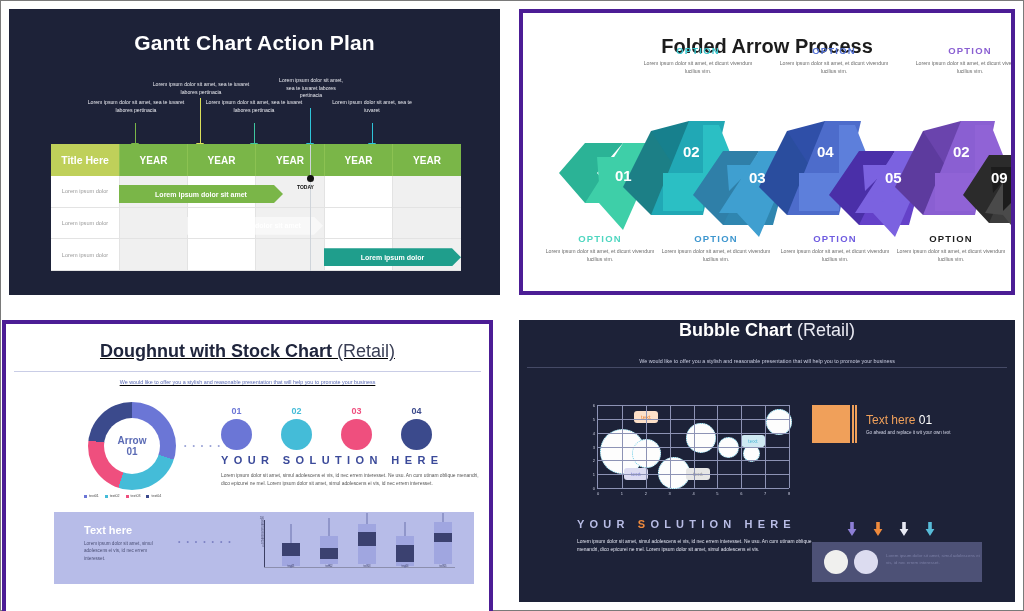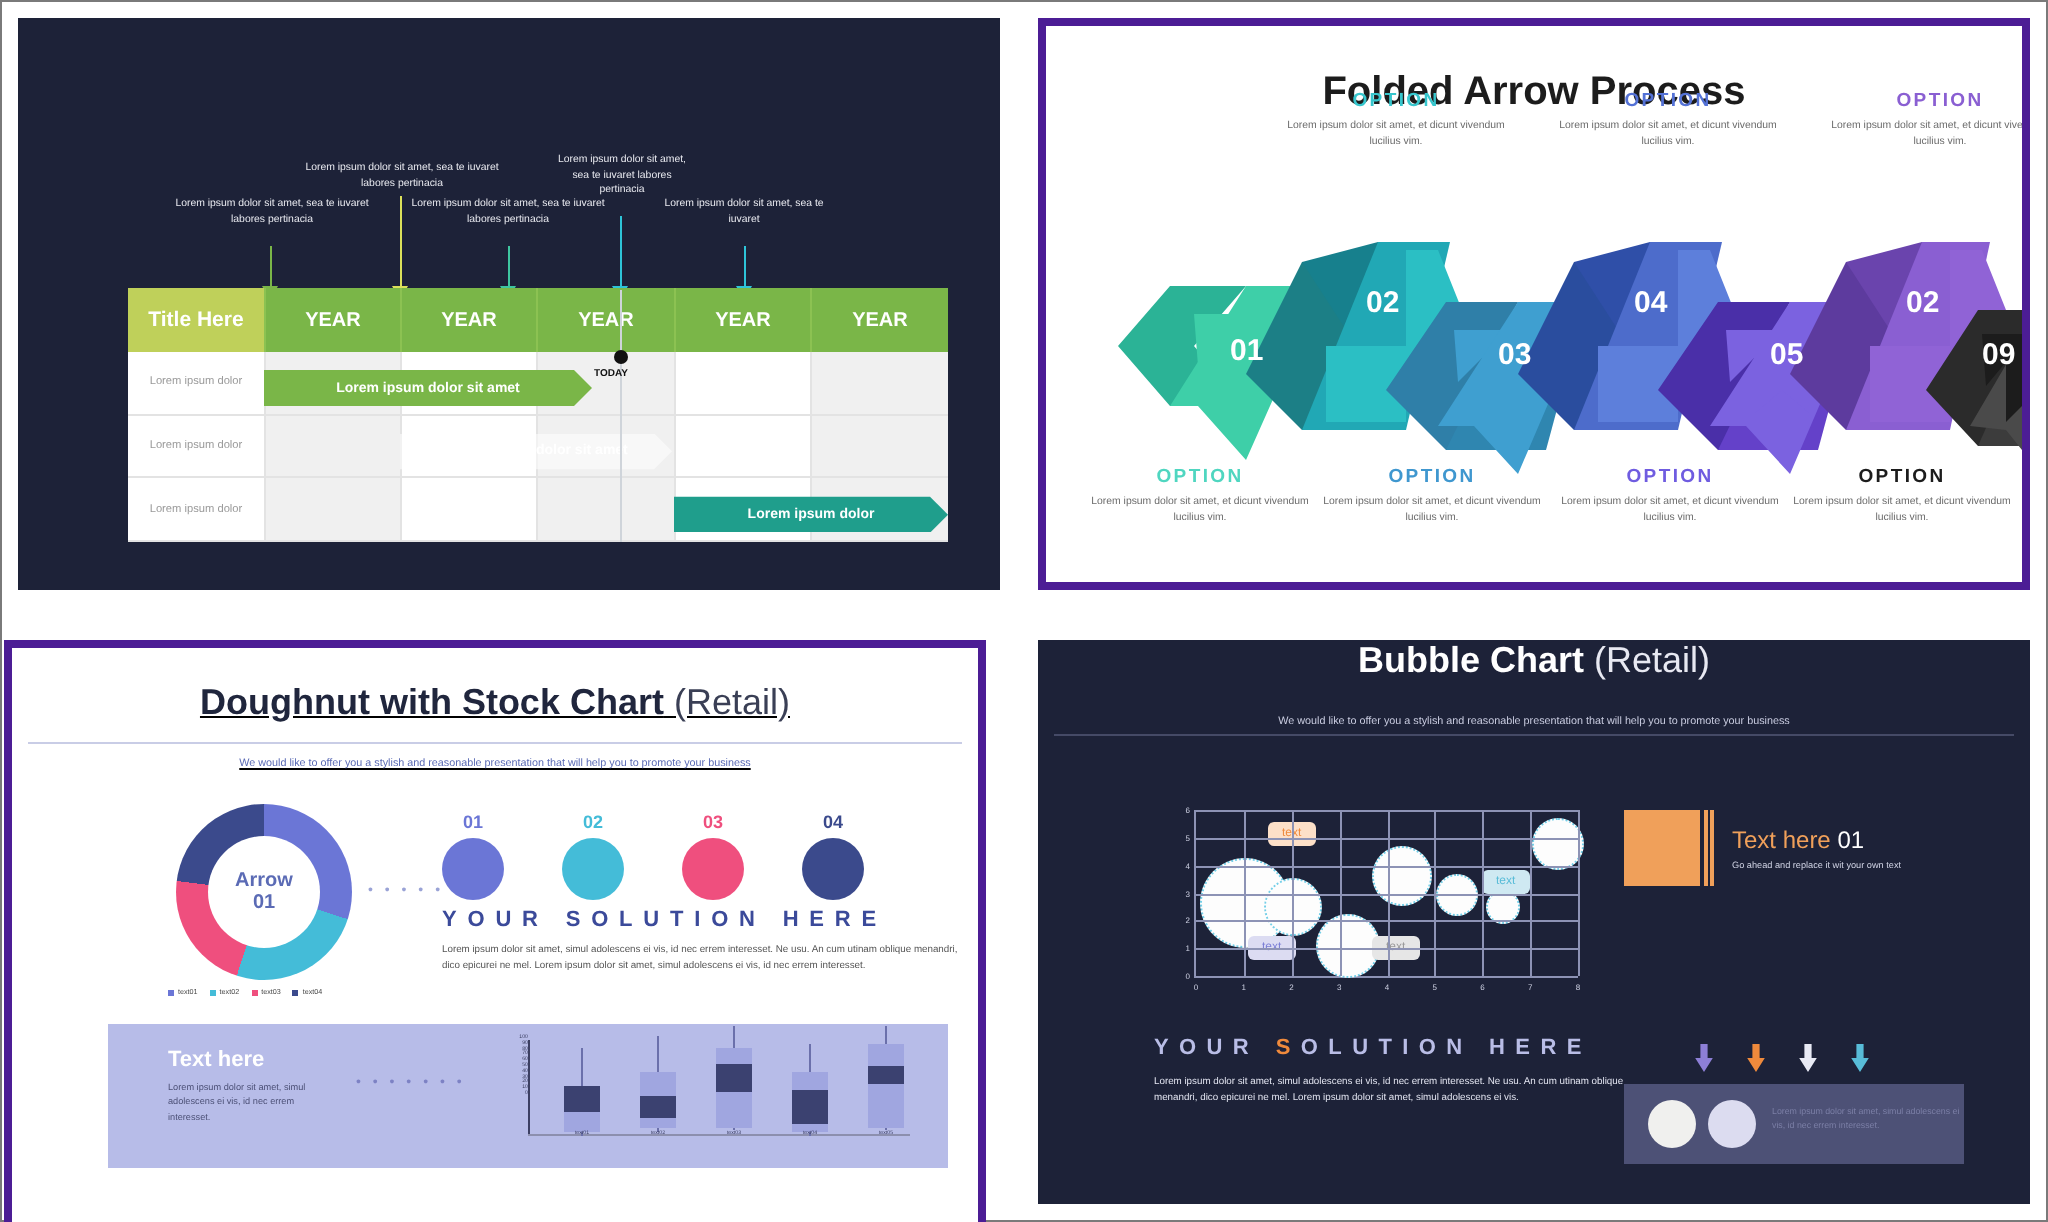--- a/index.html
+++ b/index.html
@@ -23,21 +23,21 @@
     text-align:center; color:#ffffff; font-weight:bold;
     font-size:21px; margin-top:22px; letter-spacing:.2px;
   }
   .gantt-wrap { position:absolute; left:42px; top:62px; width:410px; height:200px; }
   .annot { position:absolute; text-align:center; color:#e9eaf0; font-size:5.2px; line-height:1.45; }
   .annot-line { position:absolute; width:1px; }
   .annot-arrow {
     position:absolute; width:0; height:0;
     border-left:4px solid transparent; border-right:4px solid transparent;
   }
-  .gantt-table { position:absolute; left:13px; bottom:0; width:410px; height:127px; display:flex; flex-direction:column; }
+  .gantt-table { position:absolute; left:0; bottom:0; width:410px; height:127px; display:flex; flex-direction:column; }
   .g-head { display:flex; height:32px; }
   .g-head .cell { display:flex; align-items:center; justify-content:center; color:#fff; font-weight:bold; font-size:10px; }
   .g-head .cell.first { background:#bfd05a; font-size:10.5px; }
   .g-head .cell.yr { background:#7ab648; border-left:1px solid #8cc252; }
   .g-row { display:flex; flex:1; position:relative; }
   .g-row .cell { border-bottom:1px solid #e3e3e3; border-left:1px solid #e3e3e3; }
   .g-row .cell.first { background:#ffffff; display:flex; align-items:center; justify-content:center;
     color:#9a9a9a; font-size:5.6px; border-left:none; }
   .g-row .cell.alt { background:#f0f0f0; }
   .g-row .cell.white { background:#ffffff; }
@@ -128,20 +128,21 @@
   .bbox { position:absolute; background:#4d5176; }
   .bbox-c { position:absolute; border-radius:50%; }
   .bbox-t { position:absolute; font-size:4.4px; line-height:1.6; color:#7b7fa6; width:100px; }
 </style>
 </head>
 <body>
 
 <div class="page-border"></div>
 
 <div class="slide dark" id="slide-gantt">
+  <div class="gantt-title">Gantt Chart Action Plan</div>
 
   <div class="gantt-wrap">
 
     <div class="annot" style="left:30px; top:28px; width:110px;">Lorem ipsum dolor sit amet, sea te iuvaret labores pertinacia</div>
     <div class="annot-line" style="left:84px; top:52px; height:22px; background:#7ab648;"></div>
     <div class="annot-arrow" style="left:80px; top:72px; border-top:7px solid #7ab648;"></div>
 
     <div class="annot" style="left:95px; top:10px; width:110px;">Lorem ipsum dolor sit amet, sea te iuvaret labores pertinacia</div>
     <div class="annot-line" style="left:149px; top:27px; height:47px; background:#dbe05a;"></div>
     <div class="annot-arrow" style="left:145px; top:72px; border-top:7px solid #dbe05a;"></div>

